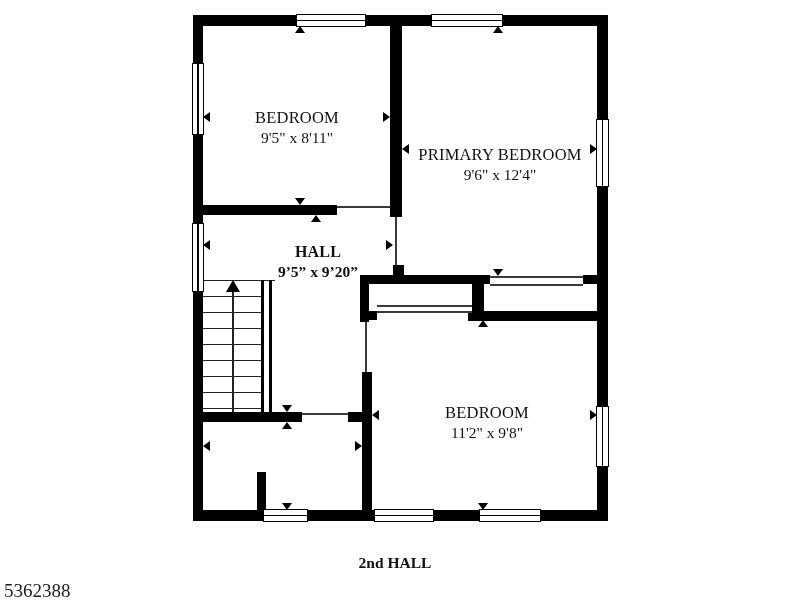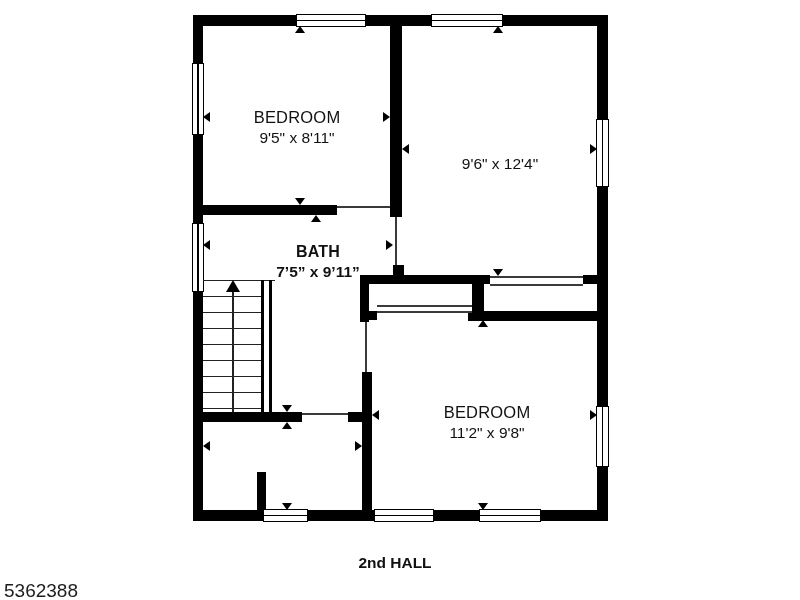--- a/index.html
+++ b/index.html
@@ -1,18 +1,18 @@
 <!DOCTYPE html>
 <html><head>
 <meta charset="utf-8">
 <style>
   html,body{margin:0;padding:0;background:#fff;}
   .canvas{
     position:relative;width:800px;height:600px;background:#fff;overflow:hidden;
-    font-family:Liberation Sans, sans-serif;color:#111;
+    font-family:Liberation Serif, serif;color:#111;
   }
   .plan{position:absolute;left:0;top:0;width:800px;height:600px;}
   .wall{position:absolute;background:#000;}
   .win{position:absolute;background:#fff;border:1.3px solid #000;box-sizing:border-box;}
   .win.h::after{content:"";position:absolute;left:0;right:0;top:50%;height:1.2px;margin-top:-0.6px;background:#000;}
   .win.v::after{content:"";position:absolute;top:0;bottom:0;left:50%;width:1.2px;margin-left:-0.6px;background:#000;}
   .dline-h{position:absolute;height:1.5px;background:#3a3a3a;}
   .dline-v{position:absolute;width:1.5px;background:#3a3a3a;}
   .tick{position:absolute;width:0;height:0;}
   .tick.up{border-left:5px solid transparent;border-right:5px solid transparent;border-bottom:7px solid #000;}
@@ -118,25 +118,26 @@
     <div class="tick up" style="left:282px;top:422px;"></div>
     <div class="tick down" style="left:282px;top:503px;"></div>
     <div class="tick left" style="left:203px;top:441px;"></div>
     <div class="tick right" style="left:355px;top:441px;"></div>
 
     <div class="room-label" style="left:297px;top:127px;">
       <div class="rname">BEDROOM</div>
       <div class="rdims">9'5" x 8'11"</div>
     </div>
     <div class="room-label" style="left:500px;top:164px;">
+      <div class="rname">PRIMARY BEDROOM</div>
       <div class="rdims">9'6" x 12'4"</div>
     </div>
     <div class="room-label hallfont" style="left:318px;top:262px;">
-      <div class="rname">BATH</div>
-      <div class="rdims">7’5” x 9’11”</div>
+      <div class="rname">HALL</div>
+      <div class="rdims">9’5” x 9’20”</div>
     </div>
     <div class="room-label" style="left:487px;top:422px;">
       <div class="rname">BEDROOM</div>
       <div class="rdims">11'2" x 9'8"</div>
     </div>
   </div>
 
   <div class="floor-label">2nd HALL</div>
   <div class="listing-id">5362388</div>
 </div>

